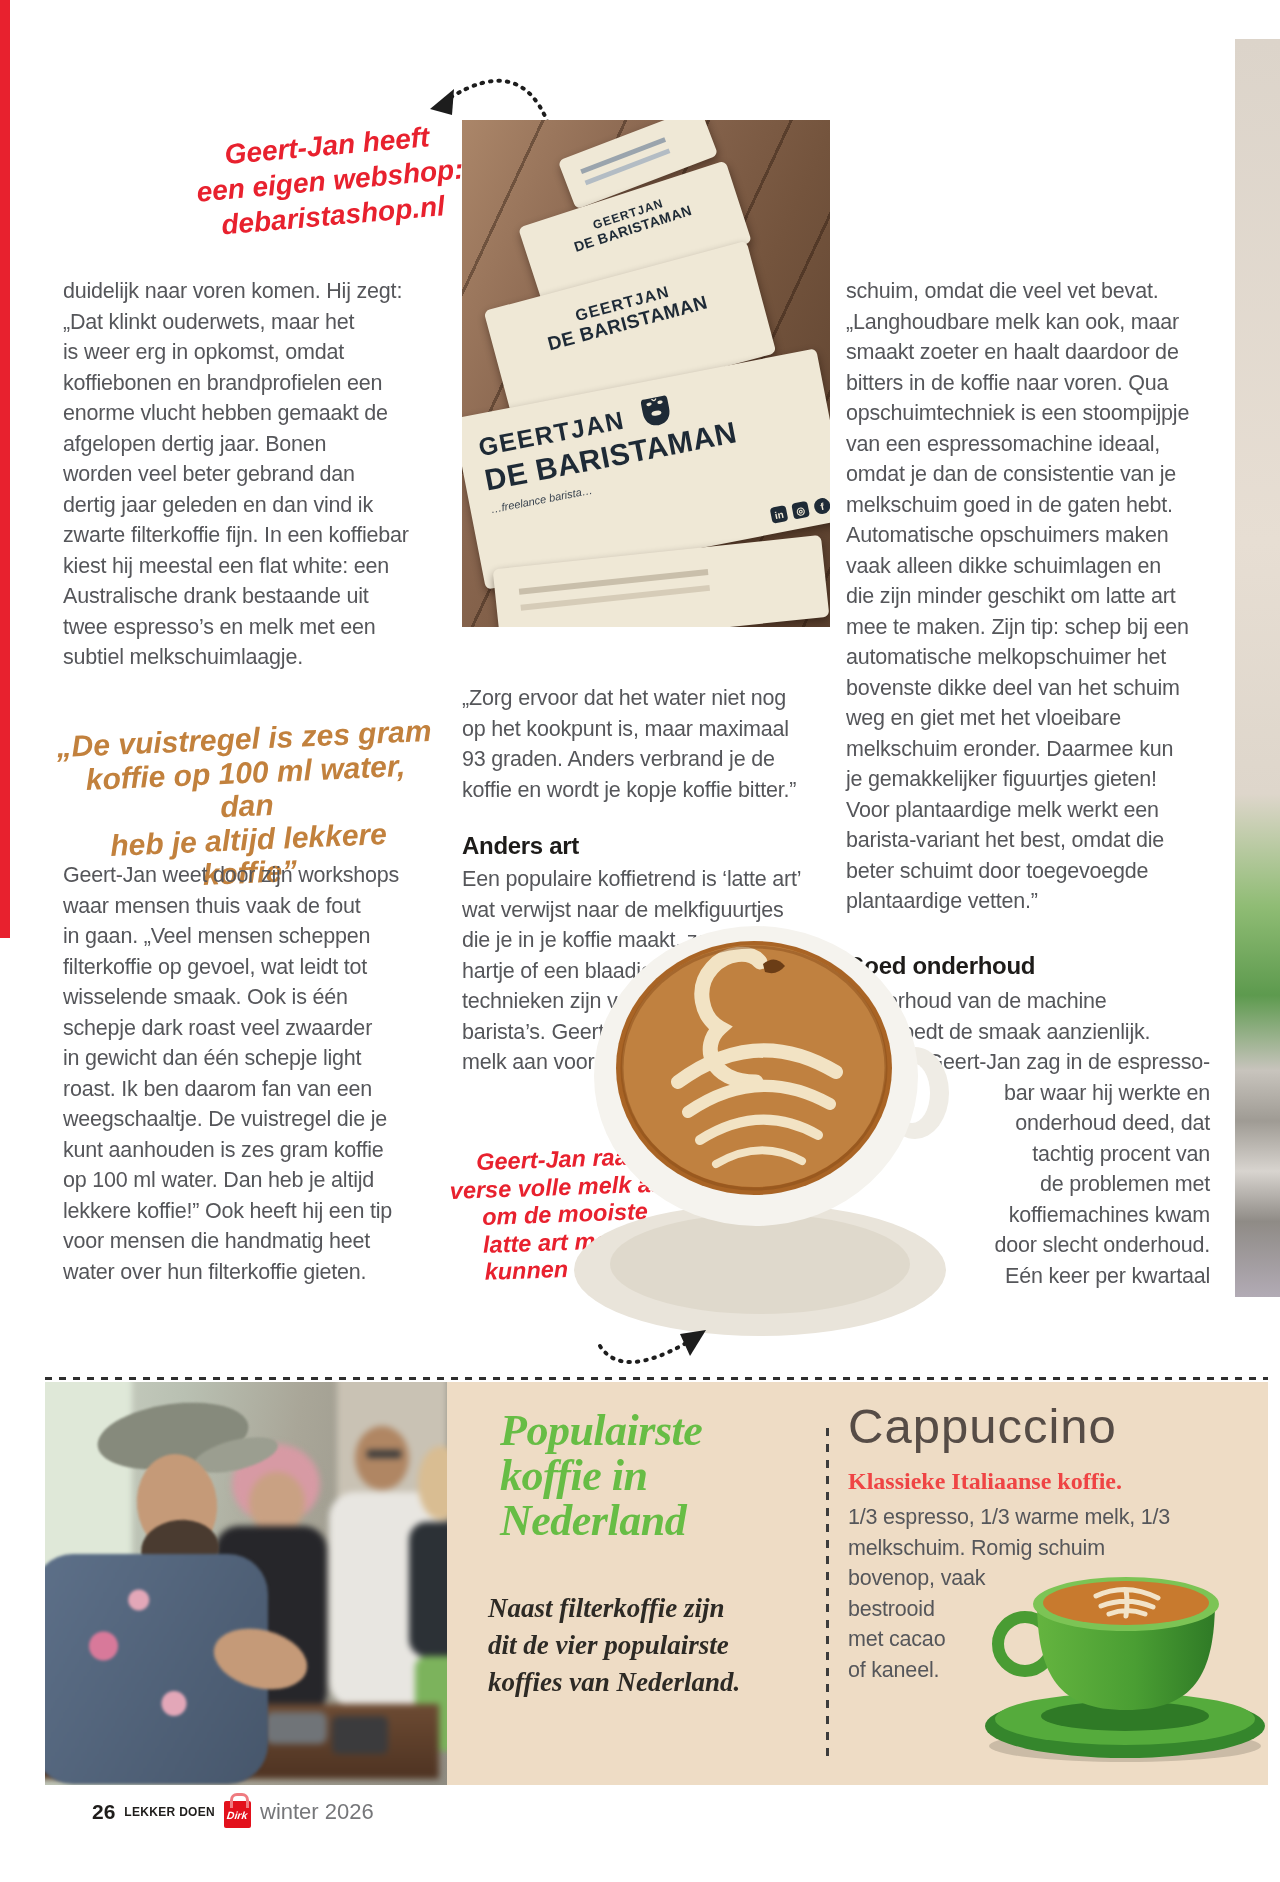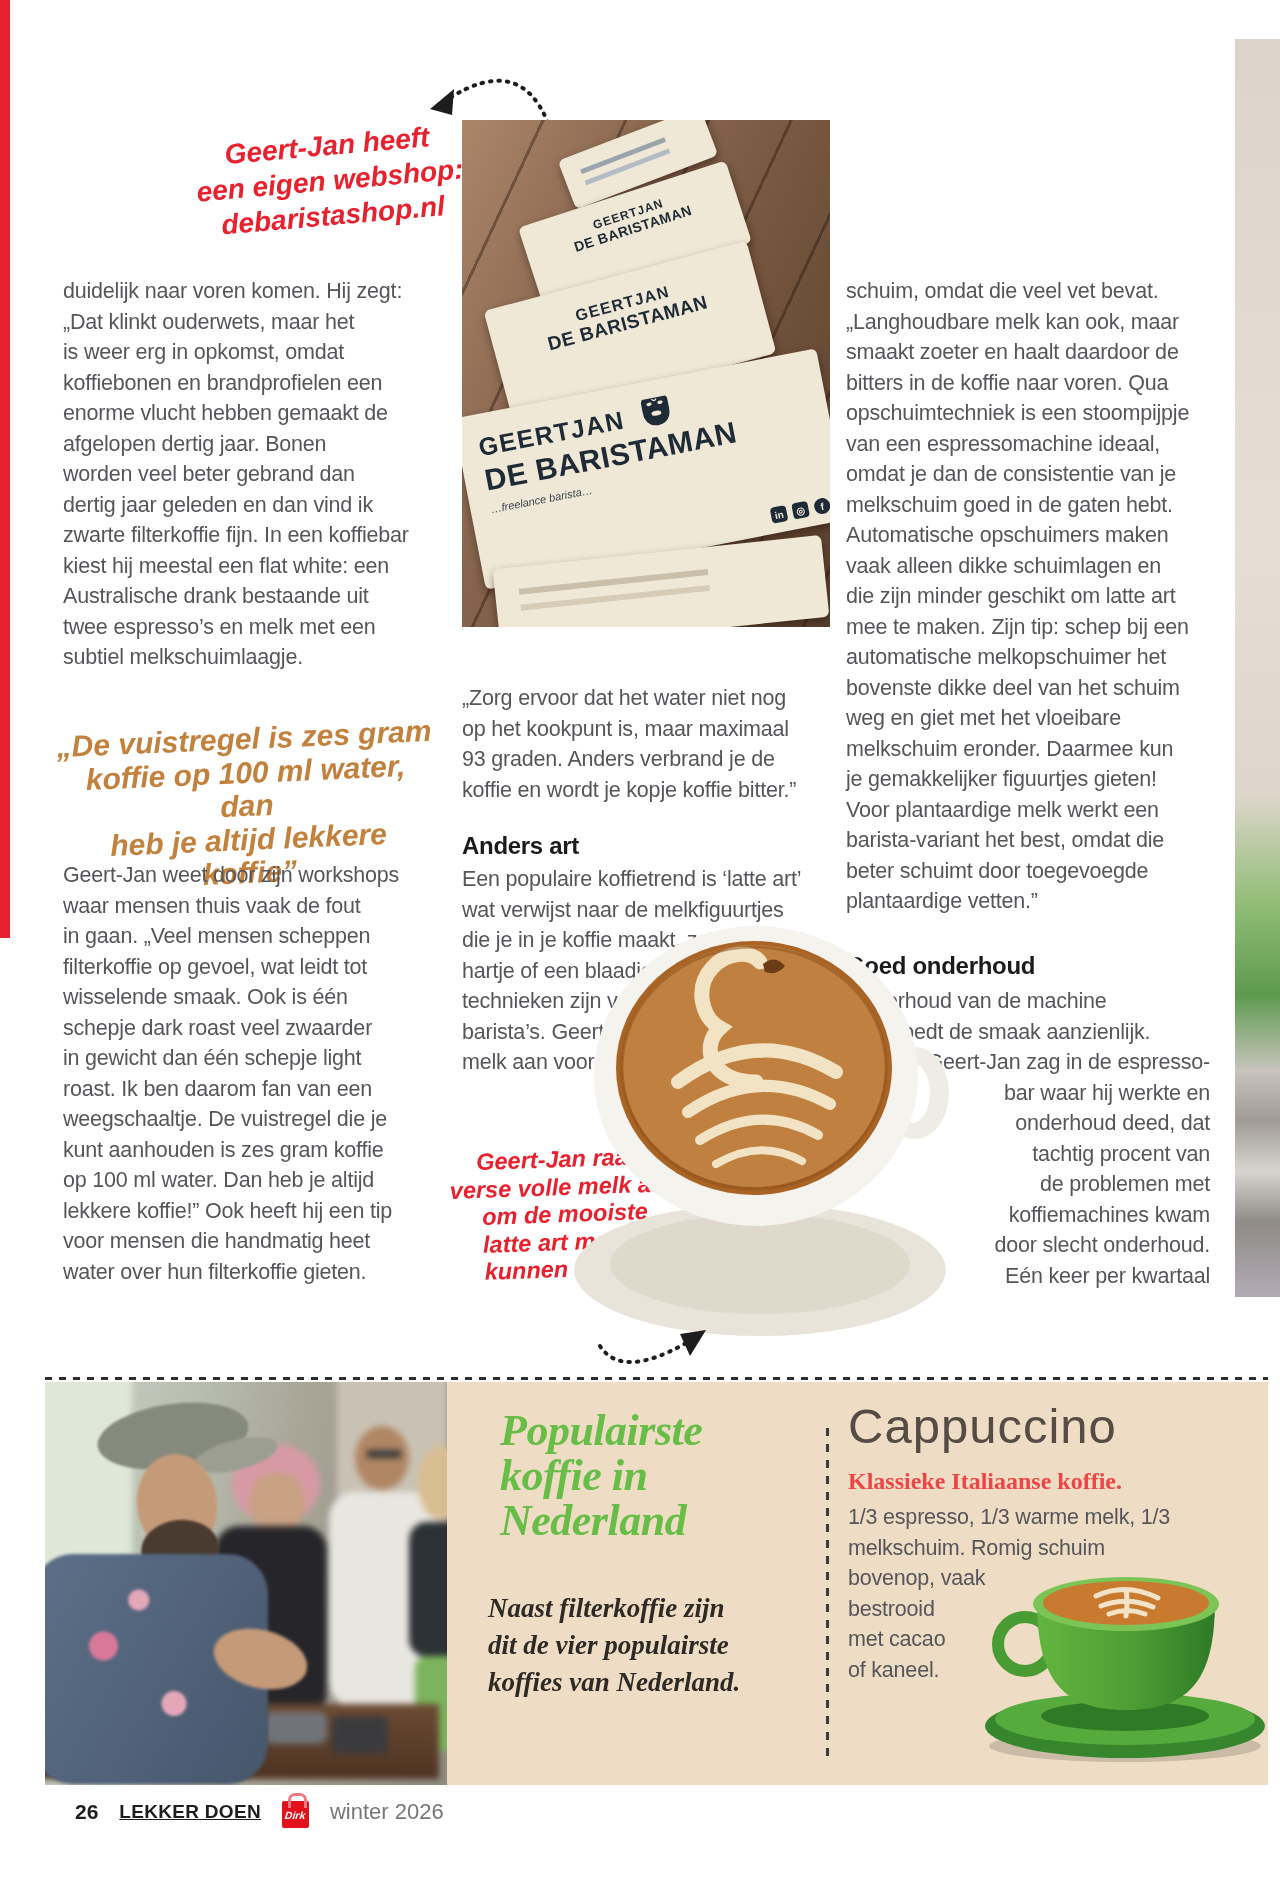--- a/index.html
+++ b/index.html
@@ -95,23 +95,23 @@
   #band-photo{left:45px;top:1382px;width:402px;height:403px;overflow:hidden;
     background:linear-gradient(100deg,#cdd3c6 0%,#b9c0b2 30%,#a9a698 55%,#8f8c82 100%);}
   #band-photo .blur{position:absolute;inset:-8px;filter:blur(3px);}
   .blob{position:absolute;border-radius:50%;}
   .rect{position:absolute;}
 
   
   #green-cup{left:975px;top:1548px;}
 
   
-  #footer{left:75px;top:1795px;display:flex;align-items:center;gap:21px;text-align:right;}
+  #footer{left:92px;top:1795px;display:flex;align-items:center;gap:9px;text-align:right;}
   #footer .num{font-size:21px;font-weight:bold;color:#1f1d1b;}
-  #footer .sec{font-size:19px;font-weight:bold;color:#1f1d1b;letter-spacing:.3px;text-decoration:underline;}
+  #footer .sec{font-size:12px;font-weight:bold;color:#1f1d1b;letter-spacing:.3px;}
   #footer .season{font-size:22px;color:#76777a;}
   #dirk-bag{position:relative;width:27px;height:27px;background:#e3111c;border-radius:2px;
     display:flex;align-items:center;justify-content:center;margin-top:6px;}
   #dirk-bag::before{content:"";position:absolute;top:-8px;left:6px;width:13px;height:12px;
     border:3px solid #ef7b80;border-bottom:none;border-radius:7px 7px 0 0;}
   #dirk-bag .txt{color:#fff;font-weight:bold;font-style:italic;font-size:10.5px;transform:skewX(-6deg);}
 </style>
 </head>
 <body>
 

